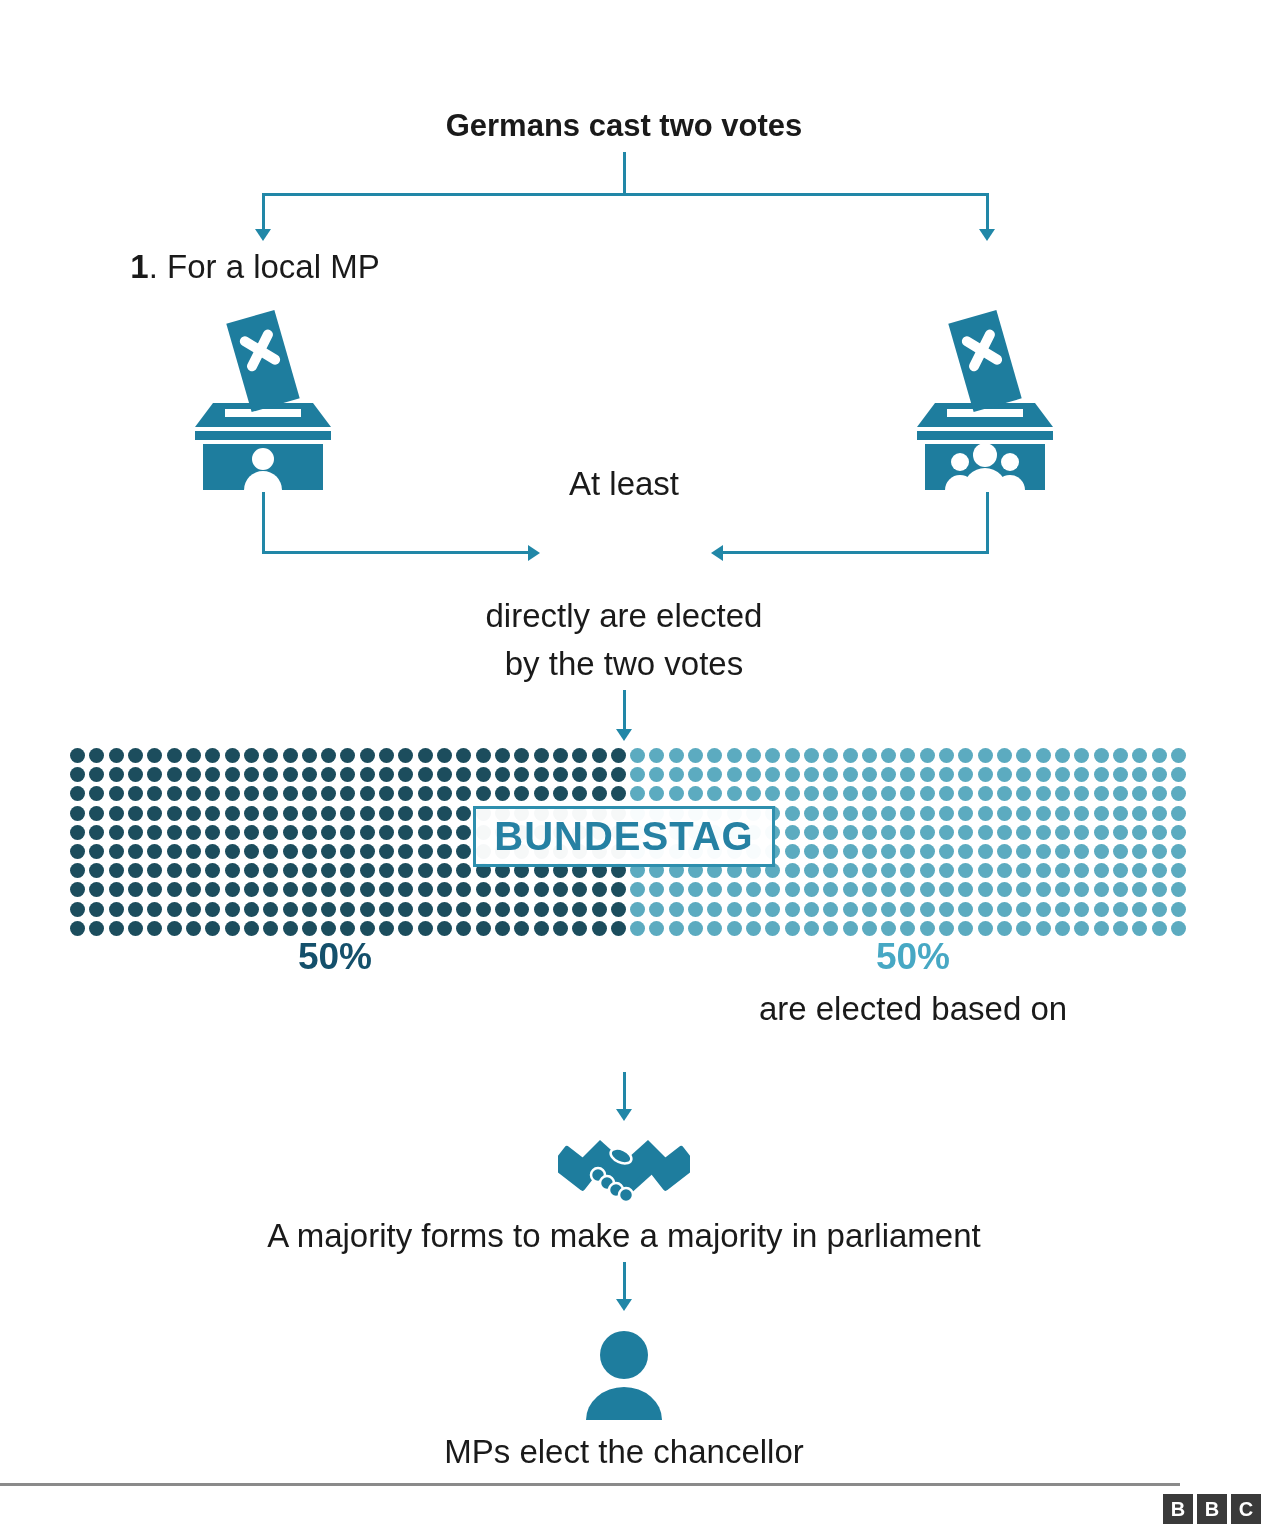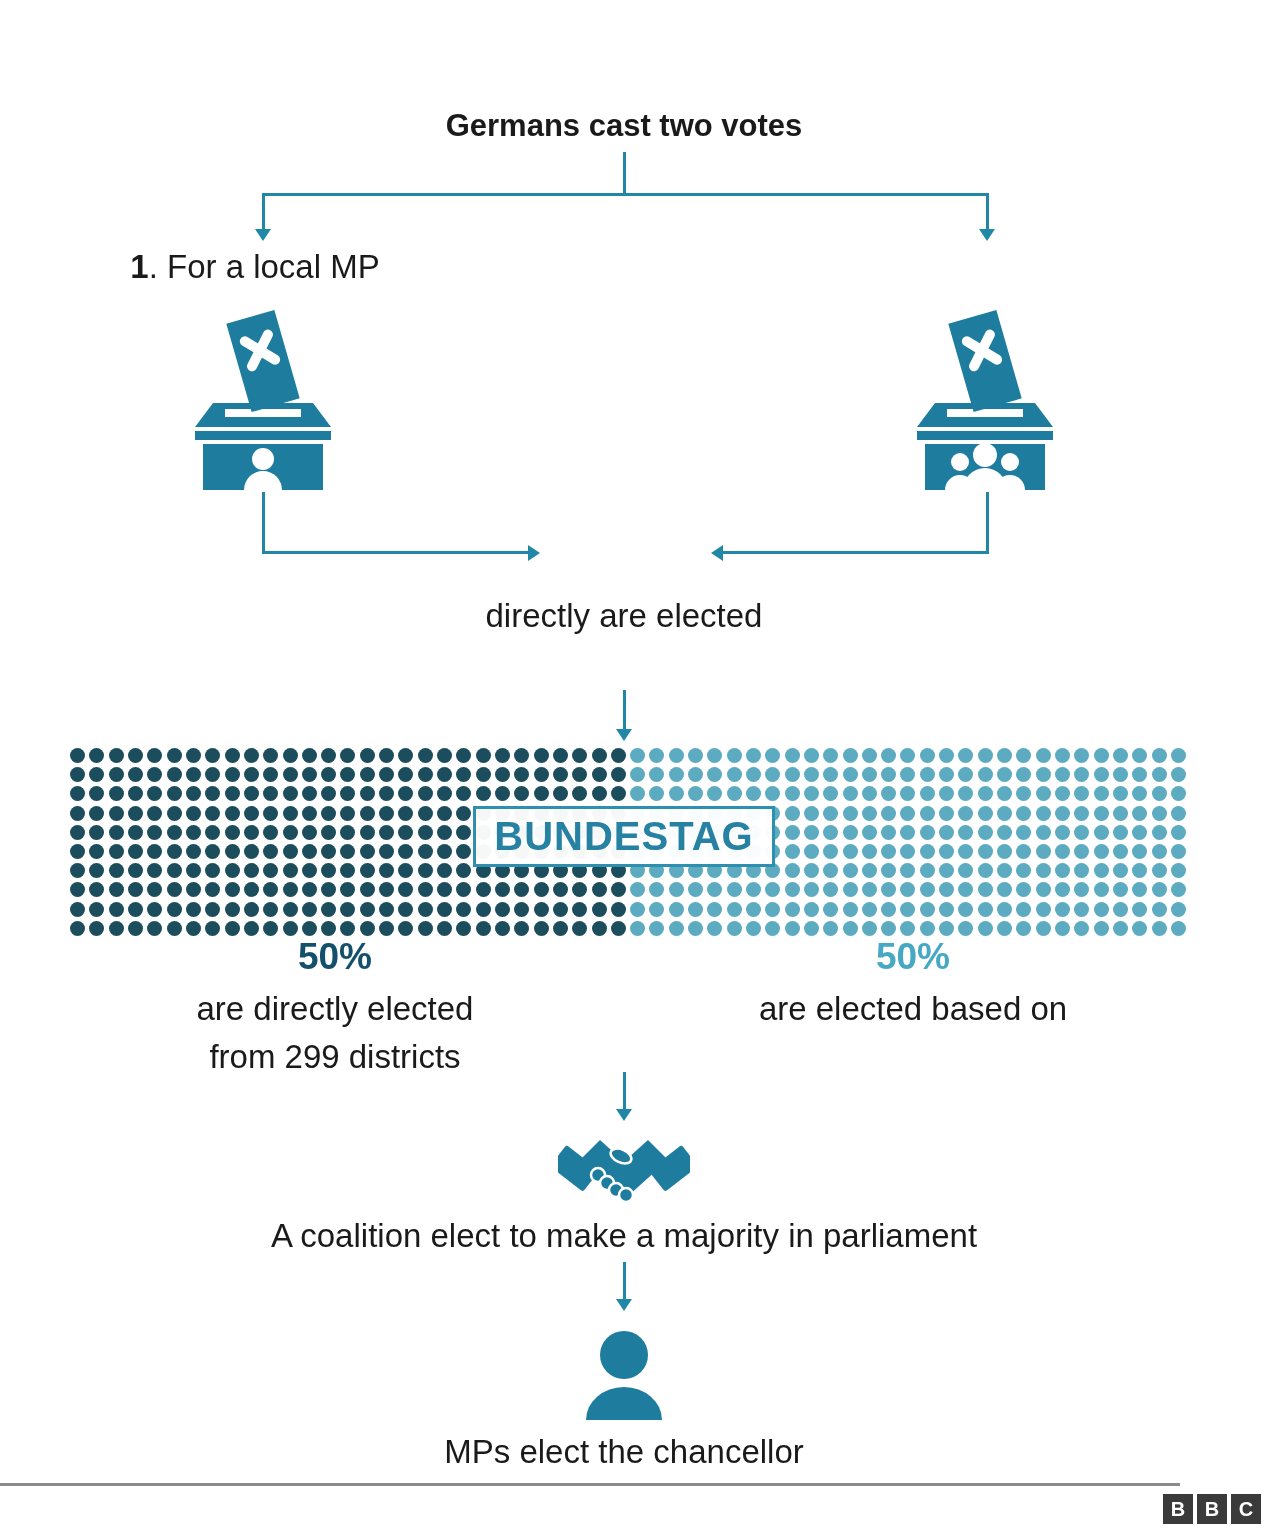--- a/index.html
+++ b/index.html
@@ -93,22 +93,24 @@
     <path d="M 58,185 a 22,22 0 0 1 44,0 Z" fill="#fff"></path>
   </svg>
 
   <div class="vline" style="left:262px;top:492px;height:62px;"></div>
   <div class="hline" style="left:262px;top:551px;width:266px;"></div>
   <div class="arr-right" style="left:528px;top:545px;"></div>
   <div class="vline" style="left:986px;top:492px;height:62px;"></div>
   <div class="hline" style="left:723px;top:551px;width:266px;"></div>
   <div class="arr-left" style="left:711px;top:545px;"></div>
 
+  <div class="centered atleast" style="top:465px;">At least</div>
   <div class="centered body-text" style="top:592px;">
     <div>directly are elected</div>
+    <div>by the two votes</div>
   </div>
 
   <div class="vline" style="left:623px;top:690px;height:40px;"></div>
   <div class="arr-down" style="left:616px;top:729px;"></div>
 
   <div id="seat-matrix" style="grid-template-columns: repeat(58, 1fr); grid-template-rows: repeat(10, 1fr);">
       <div class="dot" style="background: var(--dark-seat);"></div>
       <div class="dot" style="background: var(--dark-seat);"></div>
       <div class="dot" style="background: var(--dark-seat);"></div>
       <div class="dot" style="background: var(--dark-seat);"></div>
@@ -687,24 +689,20 @@
       <div class="dot" style="background: var(--light-seat);"></div>
       <div class="dot" style="background: var(--light-seat);"></div>
       <div class="dot" style="background: var(--light-seat);"></div>
       <div class="dot" style="background: var(--light-seat);"></div>
     </div>
   <div class="bundestag-wrap">
     <span class="bundestag-badge">BUNDESTAG</span>
   </div>
 
   <div class="abs pct dark" style="left:110px;top:936px;width:450px;text-align:center;">50%</div>
-  <div class="abs body-text" style="left:85px;top:985px;width:500px;text-align:center;">
-    <div>are directly elected</div>
-    <div>from 299 districts</div>
-  </div>
   <div class="abs pct light" style="left:688px;top:936px;width:450px;text-align:center;">50%</div>
   <div class="abs body-text" style="left:663px;top:985px;width:500px;text-align:center;">
     <div>are elected based on</div>
   </div>
 
   <div class="vline" style="left:623px;top:1072px;height:38px;"></div>
   <div class="arr-down" style="left:616px;top:1109px;"></div>
 
   <svg class="abs icon-teal" style="left:558px;top:1128px;" width="132" height="78" viewBox="0 0 132 78">
     <g fill="currentColor">
@@ -715,21 +713,21 @@
     </g>
     <g fill="currentColor" stroke="#fff" stroke-width="2.5">
       <circle cx="40" cy="47" r="7"></circle>
       <circle cx="49" cy="55" r="7"></circle>
       <circle cx="58" cy="62" r="7"></circle>
       <circle cx="68" cy="67" r="7"></circle>
       <ellipse cx="63" cy="28" rx="11" ry="6.5" transform="rotate(24 63 28)"></ellipse>
     </g>
   </svg>
 
-  <div class="centered body-text" style="top:1212px;">A coalition elect to make a majority in parliament</div>
+  <div class="centered body-text" style="top:1212px;">A majority forms to make a majority in parliament</div>
 
   <div class="vline" style="left:623px;top:1262px;height:38px;"></div>
   <div class="arr-down" style="left:616px;top:1299px;"></div>
 
   <svg class="abs icon-teal" style="left:574px;top:1330px;" width="100" height="90" viewBox="0 0 100 90">
     <circle cx="50" cy="25" r="24" fill="currentColor"></circle>
     <path d="M 12,90 a 38,33 0 0 1 76,0 Z" fill="currentColor"></path>
   </svg>
 
   <div class="centered body-text" style="top:1428px;">MPs elect the chancellor</div>

